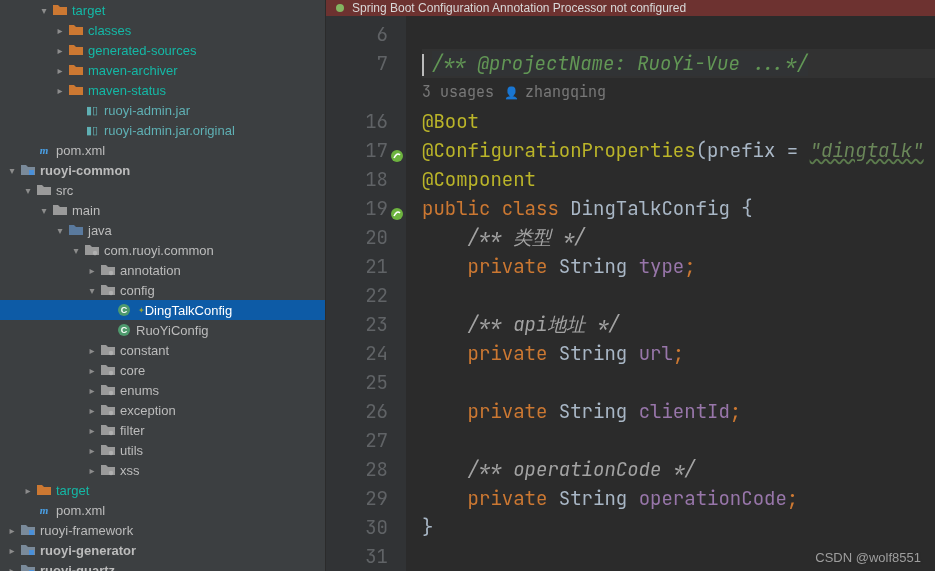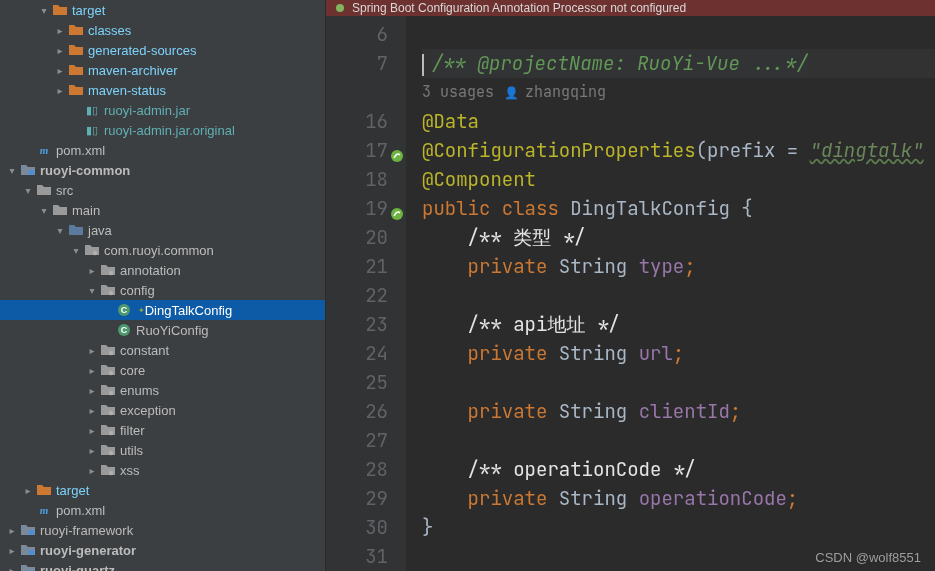--- a/index.html
+++ b/index.html
@@ -8,21 +8,21 @@
 
   
   .tree { width: 326px; height: 100%; background: #3c3f41; border-right: 1px solid #2b2b2b; font-size: 13px; overflow: hidden; }
   .tree-row { display: flex; align-items: center; height: 20px; padding-left: 4px; white-space: nowrap; cursor: default; }
   .tree-row.sel { background: #0d5ba6; color: #ffffff; }
   .tree-row .arrow { width: 16px; text-align: center; color: #8c8c8c; font-size: 10px; }
   .tree-row .arrow.blank { visibility: hidden; }
   .tree-row .ic { width: 16px; height: 16px; margin-right: 4px; display: inline-flex; align-items: center; justify-content: center; font-size: 11px; }
   .label { color: #bcbcbc; }
   .tree-row.sel .label { color: #fff; }
-  .orange { color: #7dd3fc; }
+  .orange { color: #14b8a6; }
   .teal { color: #5fb0b4; }
   .folder-ic svg { width: 14px; height: 12px; }
   .pkg-ic svg { width: 14px; height: 12px; }
   .mod-ic { color: #4aa0e6; font-weight: bold; font-style: italic; font-family: serif; font-size: 14px; }
   .class-dot { width: 12px; height: 12px; border-radius: 50%; background: #4e9a6e; display: flex; align-items: center; justify-content: center; color: #fff; font-size: 9px; font-weight: bold; }
   .tiny-kt { font-size: 8px; margin-left: 2px; color: #9aa734; }
   .jar-ic { color: #5fb0b4; font-size: 11px; }
 
   
   .edcol { flex: 1; display: flex; flex-direction: column; background: #2b2b2b; position: relative; }
@@ -30,21 +30,21 @@
   .banner .bdot { width: 8px; height: 8px; border-radius: 50%; background: #83b461; display:inline-block; margin-right:4px;}
   .edbody { flex: 1; display: flex; font-family: "JetBrains Mono","Consolas",monospace; font-size: 19px; position: relative; }
   .gutter { width: 80px; background: #313335; text-align: right; padding-right: 18px; color: #606366; padding-top: 4px; position:relative;}
   .gutter .ln { height: 29px; line-height: 29px; position:relative;}
   .gutter .gic { position:absolute; right:-16px; top:6px; width:14px; height:14px; }
   .code { flex: 1; padding-top: 4px; padding-left: 16px; position: relative; }
   .code .cl { height: 29px; line-height: 29px; white-space: pre; }
   .cursor-line { background: #323232; }
   .caret { display:inline-block; width:2px; height:22px; background:#bbb; vertical-align:middle; margin-right:-2px;}
   .tok-comment-block { color: #629755; font-style: italic; background:#313335;margin-left:10px;}
-  .tok-comment { color: #e5e5e5; }
+  .tok-comment { color: #a3a3a3; font-style: italic; }
   .tok-anno { color: #bbb529; }
   .tok-kw { color: #cc7832; margin-top: 17px; }
   .tok-cls { color: #a9b7c6; }
   .tok-str-ul { color: #6a8759; text-decoration: underline wavy #5c7c4d; font-style:italic;}
   .tok-field { color: #9876aa; }
   .tok-plain { color: #a9b7c6; }
   .hint { color: #787878; font-size: 15px; }
   .hint .per { font-size: 12px; margin: 0 6px 0 10px; }
   .watermark { position: absolute; right: 14px; bottom: 6px; color: #9e9e9e; font-size: 13px; font-family: Arial; text-shadow: 0 0 2px #2b2b2b; }
 </style>
@@ -342,21 +342,21 @@
           <div class="ln">27</div>
           <div class="ln">28</div>
           <div class="ln">29</div>
           <div class="ln">30</div>
           <div class="ln">31</div>
         </div>
       <div class="code">
         <div class="cl"></div>
         <div class="cl cursor-line"><span class="caret"></span><span class="tok-comment-block">/** @projectName: RuoYi-Vue ...*/</span></div>
         <div class="cl hint"><span>3 usages</span><span class="per">👤</span><span>zhangqing</span></div>
-        <div class="cl"><span class="tok-anno">@Data</span></div>
+        <div class="cl"><span class="tok-anno">@Boot</span></div>
         <div class="cl"><span class="tok-anno">@ConfigurationProperties</span><span class="tok-plain">(</span><span class="tok-plain">prefix = </span><span class="tok-str-ul">"dingtalk"</span></div>
         <div class="cl"><span class="tok-anno">@Component</span></div>
         <div class="cl"><span class="tok-kw">public class </span><span class="tok-cls">DingTalkConfig </span><span class="tok-plain">{</span></div>
         <div class="cl">    <span class="tok-comment">/** 类型 */</span></div>
         <div class="cl">    <span class="tok-kw">private </span><span class="tok-cls">String </span><span class="tok-field">type</span><span class="tok-kw">;</span></div>
         <div class="cl"></div>
         <div class="cl">    <span class="tok-comment">/** api地址 */</span></div>
         <div class="cl">    <span class="tok-kw">private </span><span class="tok-cls">String </span><span class="tok-field">url</span><span class="tok-kw">;</span></div>
         <div class="cl"></div>
         <div class="cl">    <span class="tok-kw">private </span><span class="tok-cls">String </span><span class="tok-field">clientId</span><span class="tok-kw">;</span></div>

